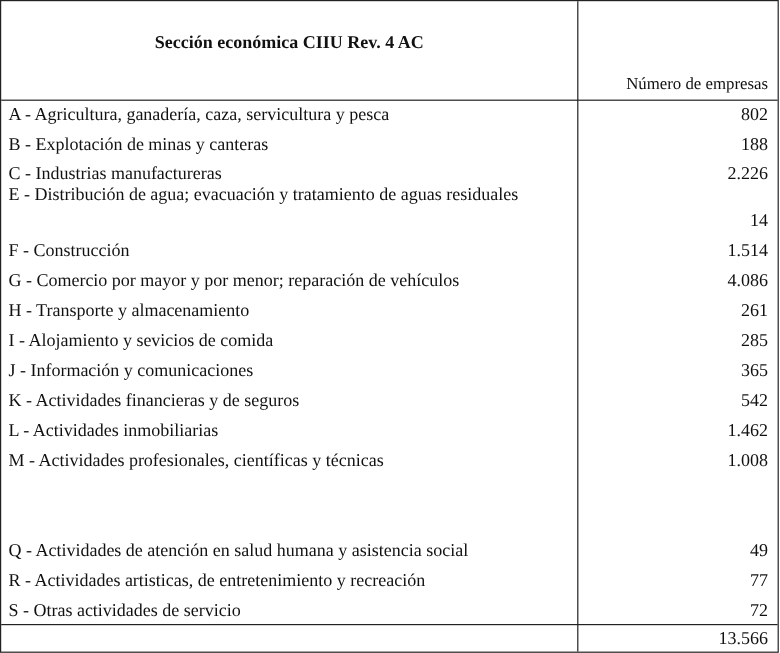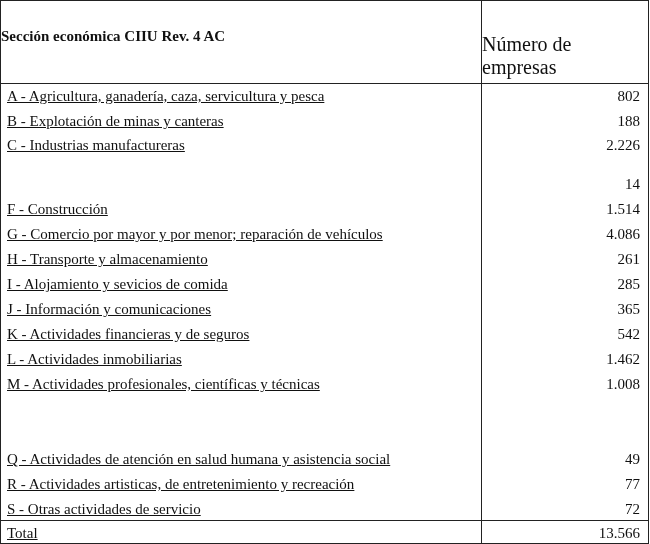--- a/index.html
+++ b/index.html
@@ -3,28 +3,28 @@
 <meta charset="utf-8">
 <style>
   html, body { margin:0; padding:0; background:#ffffff; }
   body { width:650px; height:544px; overflow:hidden; position:relative;
          font-family:"Liberation Serif", "DejaVu Serif", serif; color:#111; }
   .tbl { position:absolute; left:0; top:0; width:647px; height:542px;
          border:1px solid #222; box-sizing:content-box; }
   .divider { position:absolute; left:480px; top:0; width:1px; height:542px; background:#222; }
   .hline { position:absolute; left:0; width:647px; height:1px; background:#222; }
   .hdr-left { position:absolute; left:0; top:0; width:480px; height:82px;
-              display:flex; align-items:center; 
+              display:flex; align-items:center; justify-content:center;
               font-weight:bold; font-size:15px; }
   .hdr-left span { position:relative; top:-6px; }
   .hdr-right { position:absolute; left:481px; top:0; width:158px; height:82px;
                display:flex; align-items:flex-end; justify-content:flex-end;
-               font-size:20px; padding-bottom:4px; box-sizing:border-box; }
+               font-size:14px; padding-bottom:4px; box-sizing:border-box; }
   .row { position:absolute; left:0; width:647px; font-size:15px; }
-  .row .lab { position:absolute; left:6px; top:0; width:470px; line-height:21px;text-decoration:underline; }
+  .row .lab { position:absolute; left:6px; top:0; width:470px; line-height:21px; }
   .row .val { position:absolute; right:8px; bottom:0; line-height:21px; text-align:right; }
 </style>
 </head>
 <body>
 
 <div class="tbl">
   <div class="divider"></div>
   <div class="hline" style="top:82px"></div>
   <div class="hline" style="top:519px"></div>
 
@@ -39,20 +39,21 @@
     </div>
   <div class="row" style="top:110px;height:21px">
       <div class="lab">B - Explotación de minas y canteras</div>
       <div class="val">188</div>
     </div>
   <div class="row" style="top:134px;height:21px">
       <div class="lab">C - Industrias manufactureras</div>
       <div class="val">2.226</div>
     </div>
   <div class="row" style="top:152px;height:42px">
+      <div class="lab">E - Distribución de agua; evacuación y tratamiento de aguas residuales</div>
       <div class="val">14</div>
     </div>
   <div class="row" style="top:198px;height:21px">
       <div class="lab">F - Construcción</div>
       <div class="val">1.514</div>
     </div>
   <div class="row" style="top:223px;height:21px">
       <div class="lab">G - Comercio por mayor y por menor; reparación de vehículos</div>
       <div class="val">4.086</div>
     </div>
@@ -87,16 +88,15 @@
   <div class="row" style="top:473px;height:21px">
       <div class="lab">R - Actividades artisticas, de entretenimiento y recreación</div>
       <div class="val">77</div>
     </div>
   <div class="row" style="top:498px;height:21px">
       <div class="lab">S - Otras actividades de servicio</div>
       <div class="val">72</div>
     </div>
 
   <div class="row" style="top:522px;height:21px">
-      <div class="lab">Total</div>
       <div class="val">13.566</div>
     </div>
 </div>
 
 </body></html>

